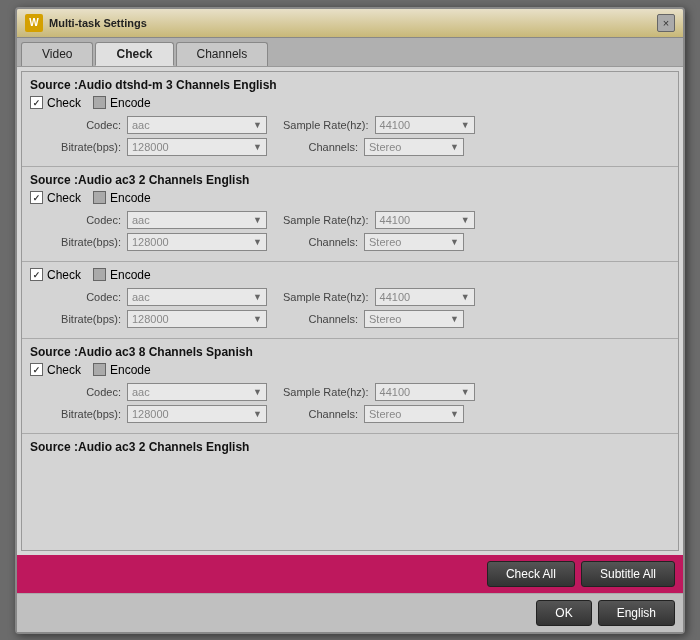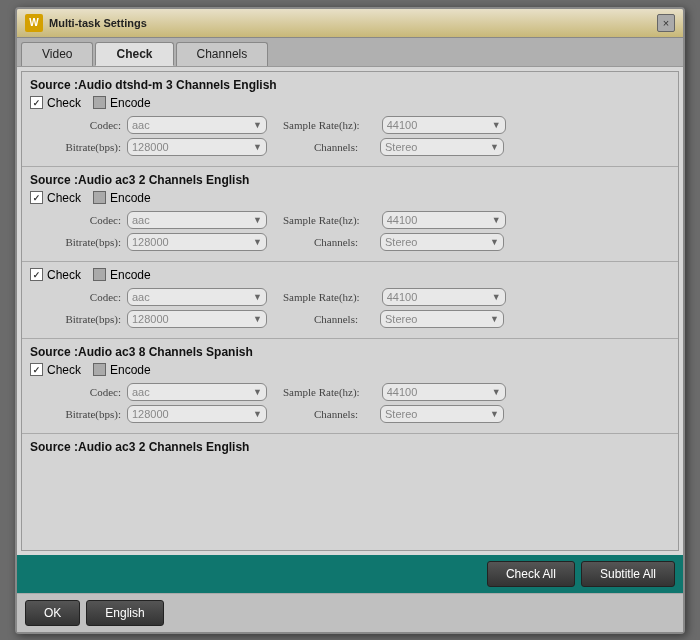--- a/index.html
+++ b/index.html
@@ -150,40 +150,38 @@
       font-weight: bold;
     }
     .checkbox.gray-check {
       background: #aaa;
     }
     .form-label {
       color: #444;
       font-size: 11px;
       min-width: 75px;
       text-align: right;
-      font-family: Liberation Serif, serif;
     }
     .dropdown {
       background: #e8e8e8;
       border: 1px solid #888;
-      border-radius: 6px;
+      border-radius: 0;
       padding: 2px 4px;
       font-size: 11px;
       color: #888;
       display: flex;
       align-items: center;
       justify-content: space-between;
       cursor: pointer;
     }
     .dropdown.wide {
       width: 140px;
     }
     .dropdown.medium {
-      width: 124px;
-      margin-left: 16px;
+      width: 100px;
     }
     .dropdown-arrow {
       font-size: 9px;
       color: #666;
       margin-left: 4px;
     }
     .form-group-pair {
       display: flex;
       align-items: center;
       gap: 16px;
@@ -193,33 +191,34 @@
     .form-group {
       display: flex;
       align-items: center;
       gap: 6px;
     }
     .bottom-buttons {
       display: flex;
       justify-content: space-between;
       align-items: center;
       padding: 6px 8px;
-      background: #0f766e;
+      background: #be185d;
     }
     .btn {
       padding: 5px 18px;
       background: linear-gradient(to bottom, #555, #333);
       color: white;
       border: 1px solid #222;
       border-radius: 3px;
       cursor: pointer;
       font-size: 12px;
     }
     .footer-bar {
       display: flex;
+      justify-content: flex-end;
       gap: 6px;
       padding: 6px 8px;
       background: #c0c0c0;
       border-top: 1px solid #aaa;
     }
   </style>
 </head>
 <body>
 
 <div class="window">

